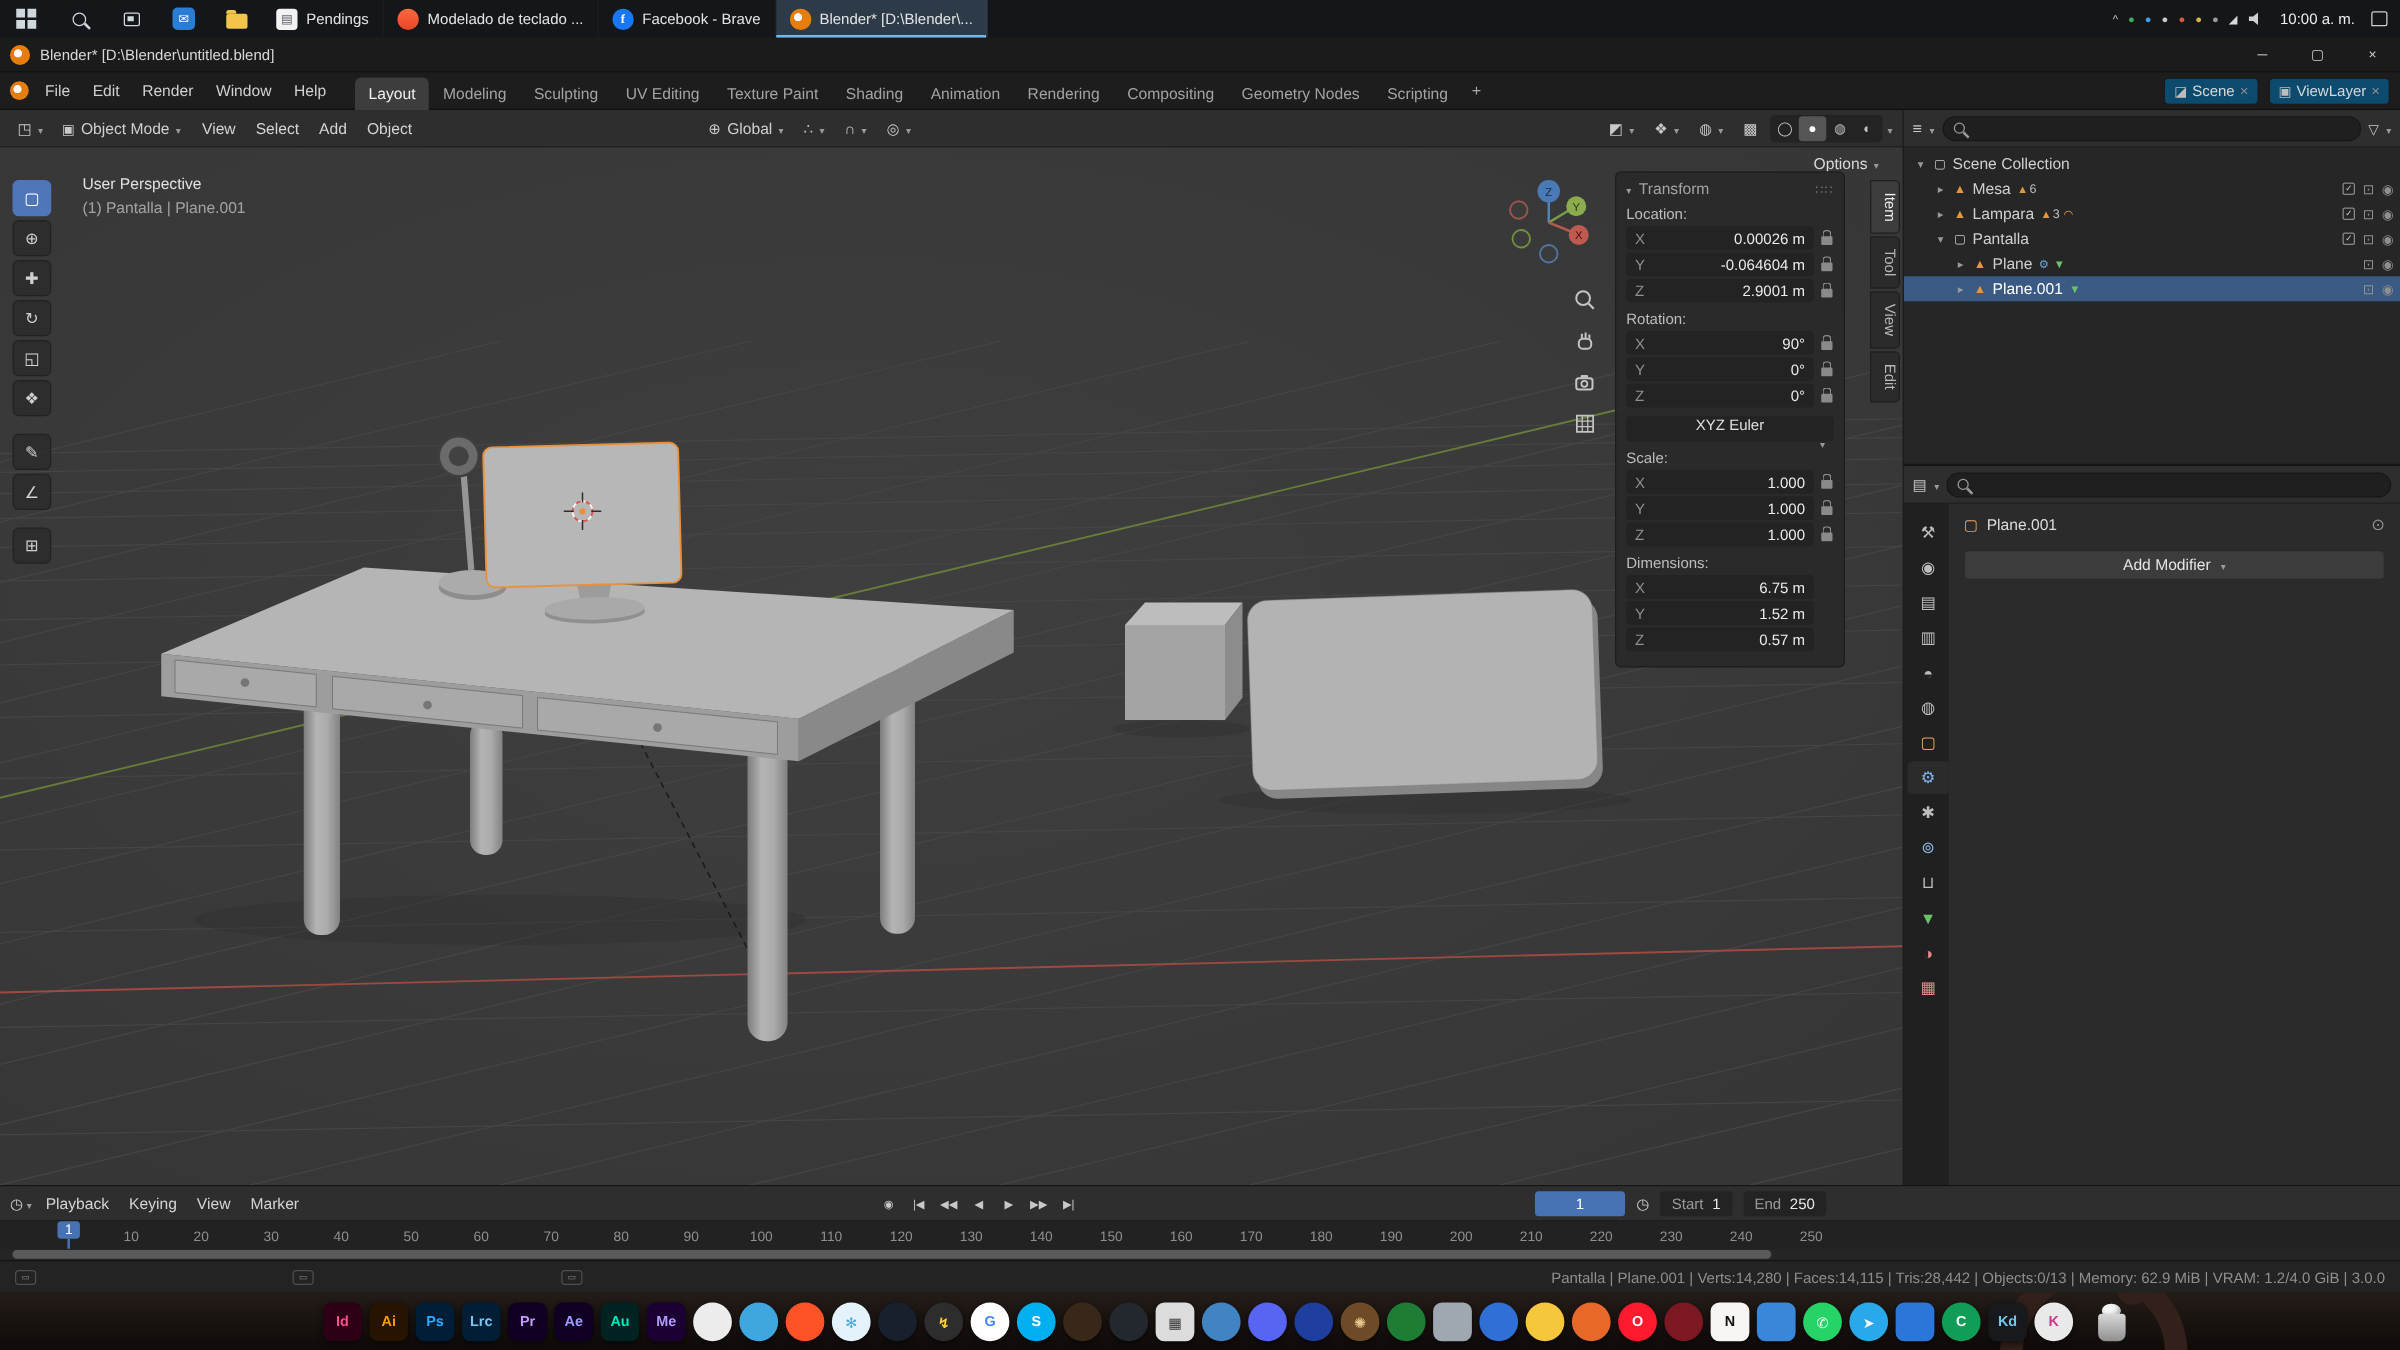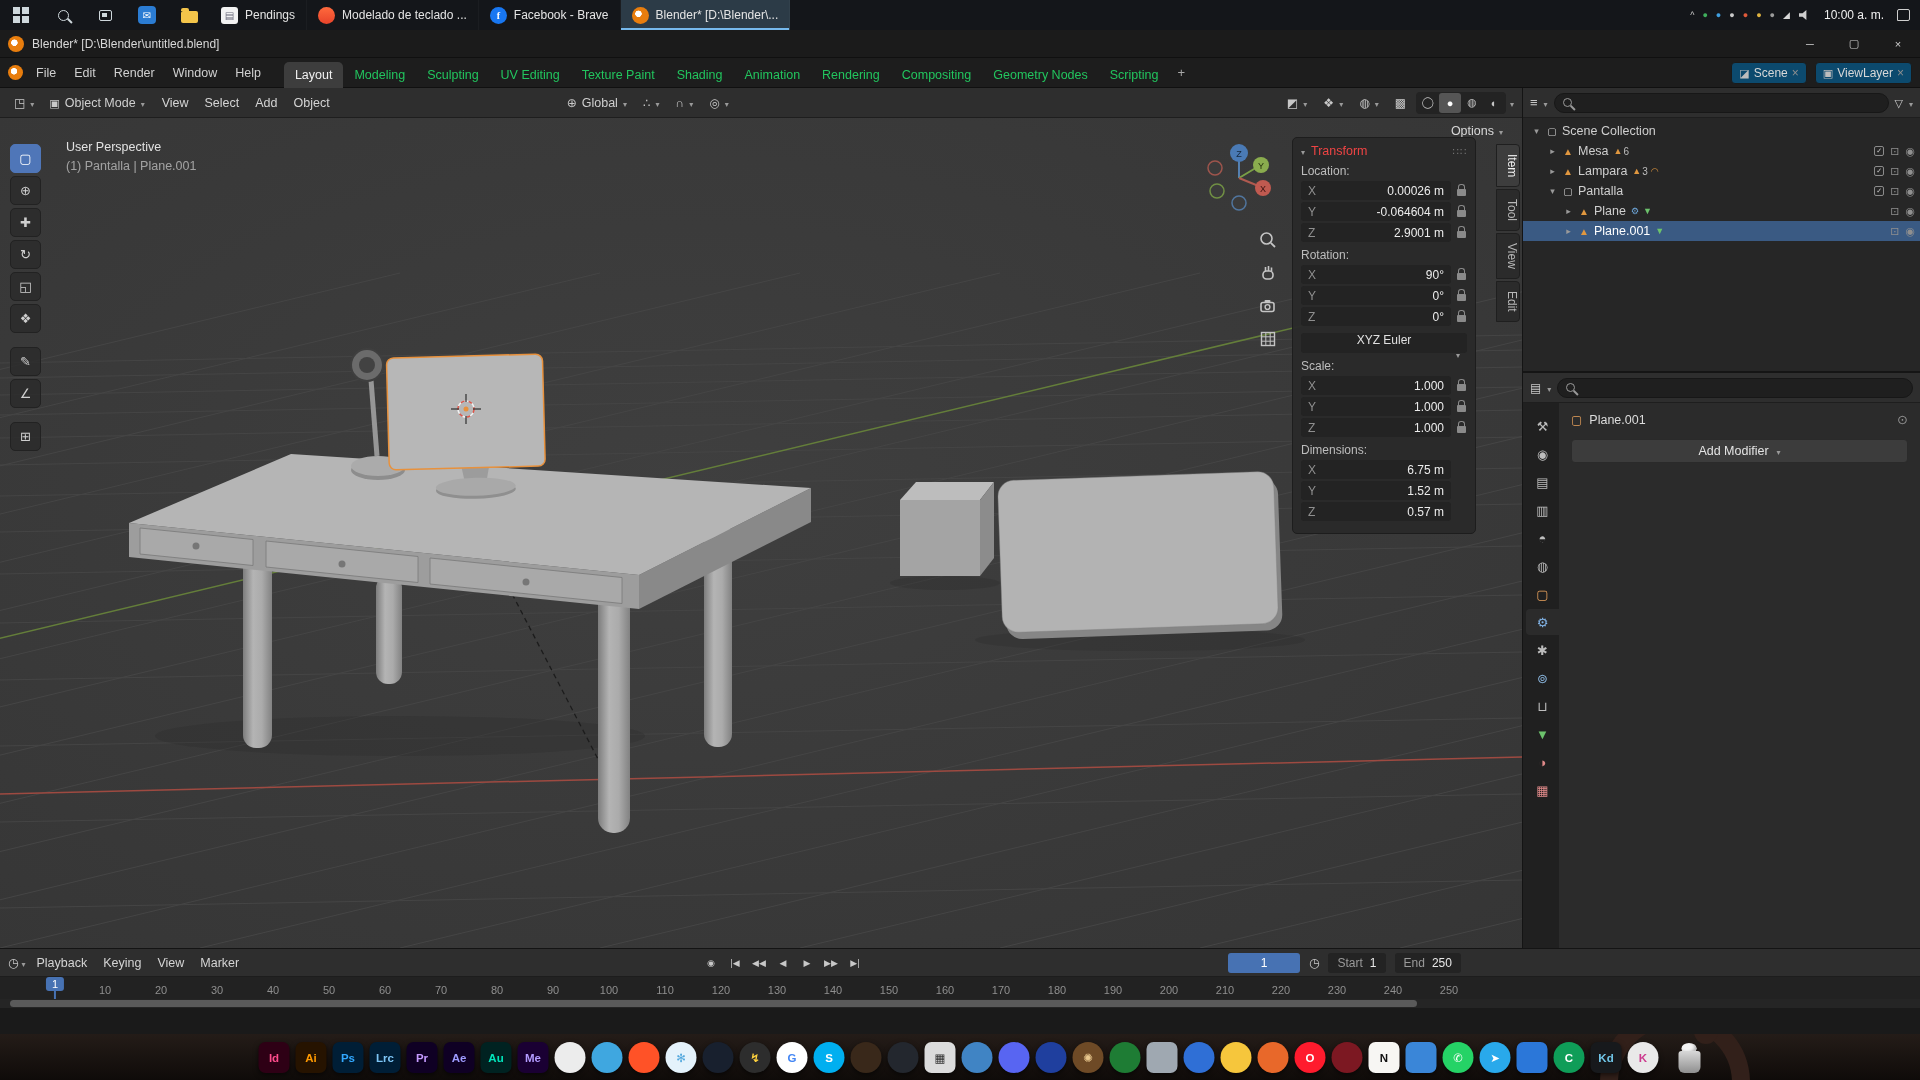--- a/index.html
+++ b/index.html
@@ -44,21 +44,21 @@
   .title-text{font-size:12px;color:#d8d8d8;}
   .win-controls{margin-left:auto;display:flex;height:100%;}
   .win-controls span{width:44px;display:flex;align-items:center;justify-content:center;color:#cfcfcf;font-size:11px;}
 
   
   .bl-topbar{position:absolute;top:58px;left:0;right:0;height:30px;background:#1d1d1d;border-bottom:1px solid #101010;display:flex;align-items:center;padding:0 8px;}
   .blender-logo.small{width:15px;height:15px;margin-right:4px;}
   .menu-items{display:flex;}
   .menu-item{padding:0 9px;line-height:30px;color:#d0d0d0;font-size:12.5px;cursor:default;}
   .ws-tabs{display:flex;margin-left:14px;height:30px;align-items:flex-end;}
-  .ws-tab{padding:0 11px;height:26px;line-height:26px;font-size:12.5px;color:#22c55e;border-radius:5px 5px 0 0;cursor:default;white-space:nowrap;}
+  .ws-tab{padding:0 11px;height:26px;line-height:26px;font-size:12.5px;color:#a3a3a3;border-radius:5px 5px 0 0;cursor:default;white-space:nowrap;}
   .ws-tab.active{background:#3d3d3d;color:#f0f0f0;}
   .ws-add{padding:0 8px;color:#a8a8a8;font-size:13px;}
   .tb-right{margin-left:auto;display:flex;align-items:center;gap:8px;}
   .sel-field{display:flex;align-items:center;gap:4px;background:#0c4a6e;border:1px solid #1a1a1a;border-radius:4px;height:22px;padding:0 7px;color:#d8d8d8;font-size:12px;}
   .ic-sceneblk::before{content:"◪";color:#bdbdbd;font-size:11px;}
   .ic-vlayer::before{content:"▣";color:#bdbdbd;font-size:11px;}
   .x-btn::before{content:"×";color:#8f8f8f;font-size:12px;}
 
   
   .bl-main{position:absolute;top:88px;left:0;width:1920px;height:860px;display:flex;}
@@ -94,21 +94,21 @@
   .tool-btn{width:31px;height:29px;background:#2b2b2bd9;border:1px solid #222;border-radius:5px;display:flex;align-items:center;justify-content:center;color:#cfcfcf;font-size:13px;}
   .tool-btn.active{background:#4f76b8;border-color:#4f76b8;color:#fff;}
   .tool-btn.grp{margin-top:11px;}
 
   .gizmo{position:absolute;top:24px;right:248px;width:70px;height:70px;}
   .nav-tools{position:absolute;top:112px;right:244px;display:flex;flex-direction:column;gap:13px;align-items:center;}
   .nav-tools svg{display:block;}
 
   
   .npanel{position:absolute;top:19px;right:46px;width:184px;background:rgba(42,42,42,.96);border:1px solid #1d1d1d;border-radius:5px;padding:6px 8px 10px;}
-  .np-header{display:flex;align-items:center;gap:6px;color:#ef4444;margin-bottom:3px;}
+  .np-header{display:flex;align-items:center;gap:6px;color:#a3a3a3;margin-bottom:3px;}
   .grip{margin-left:auto;color:#777;}
   .grip::before{content:"∷∷";letter-spacing:1px;font-size:10px;}
   .np-label{color:#bdbdbd;font-size:12px;margin:6px 0 3px;}
   .np-row{display:flex;align-items:center;gap:5px;margin-bottom:2px;}
   .np-field{flex:1;display:flex;align-items:center;background:#232323;border-radius:3px;height:19px;padding:0 7px;font-size:12px;}
   .np-axis{color:#8f8f8f;width:11px;}
   .np-val{margin-left:auto;color:#ececec;}
   .lock{position:relative;width:9px;height:7px;background:#8a8a8a;border-radius:1px;margin:4px 1px 0 1px;flex:none;}
   .lock::before{content:'';position:absolute;top:-5px;left:1px;width:5px;height:5px;border:1.5px solid #8a8a8a;border-bottom:none;border-radius:3px 3px 0 0;}
   .lock-space{width:11px;flex:none;}
@@ -934,20 +934,28 @@
       <div class="playhead">
         <span class="ph-pill">1</span>
         <span class="ph-line"></span>
       </div>
     </div>
     <div class="tl-scroll">
       <div class="tl-thumb"></div>
     </div>
   </div>
 
+  <div class="statusbar">
+    <div style="display:flex;align-items:center;">
+      <span class="hint">▭</span>
+        <span class="hint">▭</span>
+        <span class="hint">▭</span>
+    </div>
+    <span class="sb-stats">Pantalla | Plane.001 | Verts:14,280 | Faces:14,115 | Tris:28,442 | Objects:0/13 | Memory: 62.9 MiB | VRAM: 1.2/4.0 GiB | 3.0.0</span>
+  </div>
 
   <div class="desktop">
     <div class="watermark"></div>
     <div class="dock">
       <div style="display:flex;gap:6px;align-items:flex-end;padding-left:40px;">
 
           <div class="dock-item" style="background: rgb(46, 0, 21); color: rgb(255, 77, 141);">Id</div>
 
           <div class="dock-item" style="background: rgb(38, 19, 0); color: rgb(255, 154, 0);">Ai</div>
 

